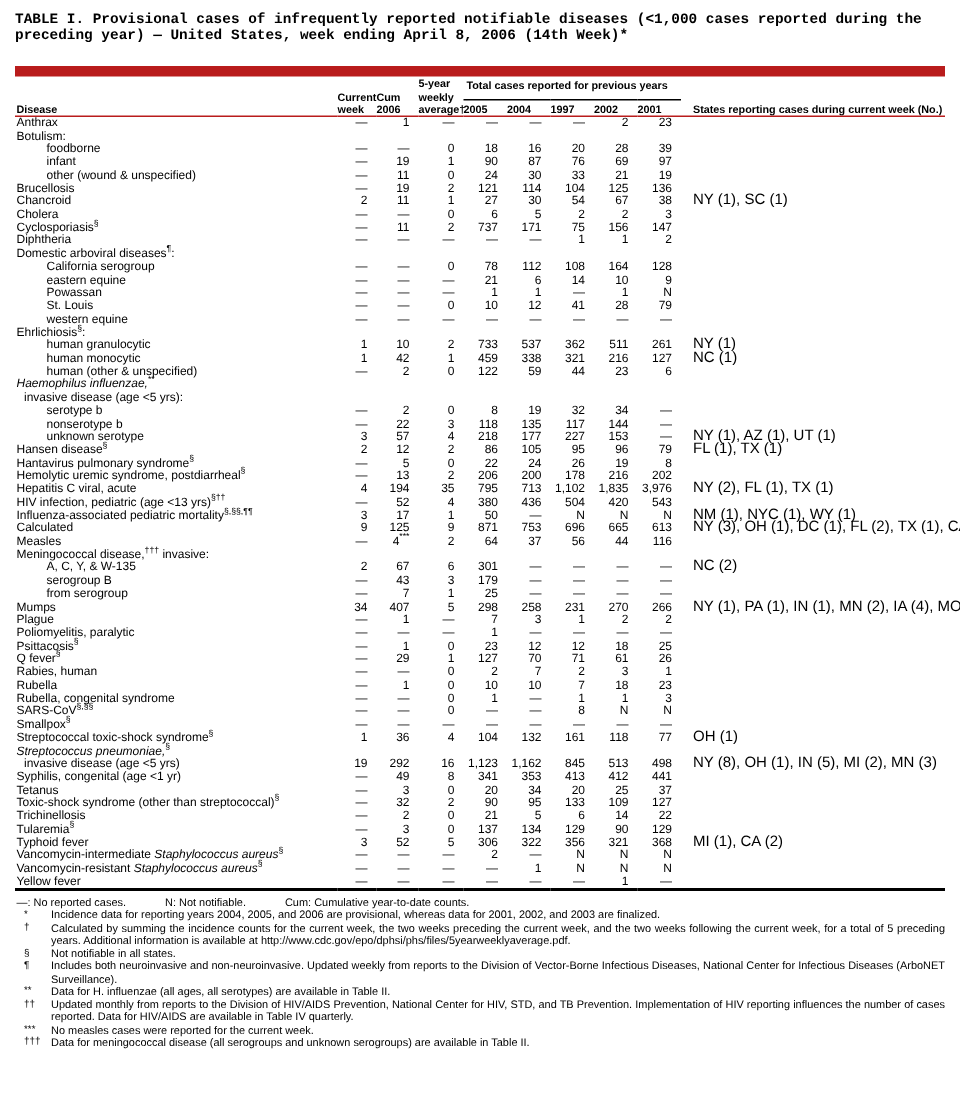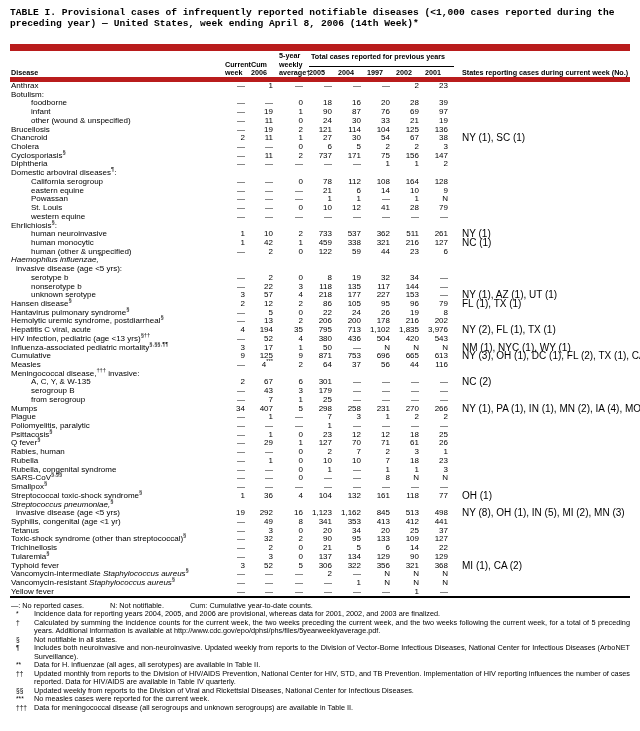--- a/index.html
+++ b/index.html
@@ -6,21 +6,21 @@
   body { width:640px; height:731px; color:#000; font-family:"Liberation Sans", sans-serif; overflow:hidden; }
   .page { padding:7px 10px 0 10px; }
   .title { font-weight:700; font-size:9.6px; line-height:11.2px; padding-bottom:15px; border-bottom:7px solid #b91c1c;font-family:Liberation Mono, monospace; }
   table.main { width:620px; border-collapse:collapse; table-layout:fixed; border-bottom:2px solid #000; }
   thead th { font-weight:700; font-size:7.2px; line-height:8.2px; padding:1px 0 0 0; vertical-align:bottom; white-space:pre-line; }
   th.h-disease { text-align:left; padding-left:1px; }
   th.h-num { text-align:left; }
   th.h-group { text-align:left; border-bottom:1px solid #000; padding-bottom:5px; padding-left:2px; }
   th.h-year { text-align:left; padding-right:6px; font-weight:700; font-size:7.2px; }
   th.h-states { text-align:left; padding-left:8px; }
-  tbody tr:first-child td { border-top:5px solid #b91c1c; }
+  tbody tr:first-child td { border-top:1px solid #b91c1c; }
   tbody td { font-size:8px; line-height:8.72px; height:8.72px; padding:0; vertical-align:bottom; white-space:nowrap; }
   td.disease { text-align:left; padding-left:1px; }
   td.disease.ind1 { padding-left:6px; }
   td.disease.ind2 { padding-left:21px; }
   td.num { text-align:right; padding-right:6px; }
   td.states { text-align:left; padding-left:8px; font-size:10px; }
   .it { font-style:italic; }
   sup.sup { font-size:5.8px; line-height:0; vertical-align:super; }
   .footer { margin-top:3px; }
   .legend { font-size:7.3px; line-height:9px; padding-left:1px; }
@@ -267,21 +267,21 @@
           <td class="num"></td>
           <td class="num"></td>
           <td class="num"></td>
           <td class="num"></td>
           <td class="num"></td>
           <td class="num"></td>
           <td class="num"></td>
           <td class="states"></td>
         </tr>
         <tr>
-          <td class="disease ind2"><span>human neuroinvasive</span></td>
+          <td class="disease ind2"><span>human granulocytic</span></td>
           <td class="num">1</td>
           <td class="num">10</td>
           <td class="num">2</td>
           <td class="num">733</td>
           <td class="num">537</td>
           <td class="num">362</td>
           <td class="num">511</td>
           <td class="num">261</td>
           <td class="states">NY (1)</td>
         </tr>
@@ -435,21 +435,21 @@
           <td class="num">17</td>
           <td class="num">1</td>
           <td class="num">50</td>
           <td class="num">—</td>
           <td class="num">N</td>
           <td class="num">N</td>
           <td class="num">N</td>
           <td class="states">NM (1), NYC (1), WY (1)</td>
         </tr>
         <tr>
-          <td class="disease"><span>Cumulative</span></td>
+          <td class="disease"><span>Calculated</span></td>
           <td class="num">9</td>
           <td class="num">125</td>
           <td class="num">9</td>
           <td class="num">871</td>
           <td class="num">753</td>
           <td class="num">696</td>
           <td class="num">665</td>
           <td class="num">613</td>
           <td class="states">NY (3), OH (1), DC (1), FL (2), TX (1), CA (1)</td>
         </tr>
@@ -782,18 +782,17 @@
 
   <div class="footer">
     <div class="legend"><span>—: No reported cases.</span><span>N: Not notifiable.</span><span>Cum: Cumulative year-to-date counts.</span></div>
     <div>
         <div class="fn"><span class="marker">*</span><span>Incidence data for reporting years 2004, 2005, and 2006 are provisional, whereas data for 2001, 2002, and 2003 are finalized.</span></div>
         <div class="fn"><span class="marker">†</span><span>Calculated by summing the incidence counts for the current week, the two weeks preceding the current week, and the two weeks following the current week, for a total of 5 preceding years. Additional information is available at http://www.cdc.gov/epo/dphsi/phs/files/5yearweeklyaverage.pdf.</span></div>
         <div class="fn"><span class="marker">§</span><span>Not notifiable in all states.</span></div>
         <div class="fn"><span class="marker">¶</span><span>Includes both neuroinvasive and non-neuroinvasive. Updated weekly from reports to the Division of Vector-Borne Infectious Diseases, National Center for Infectious Diseases (ArboNET Surveillance).</span></div>
         <div class="fn"><span class="marker">**</span><span>Data for H. influenzae (all ages, all serotypes) are available in Table II.</span></div>
         <div class="fn"><span class="marker">††</span><span>Updated monthly from reports to the Division of HIV/AIDS Prevention, National Center for HIV, STD, and TB Prevention. Implementation of HIV reporting influences the number of cases reported. Data for HIV/AIDS are available in Table IV quarterly.</span></div>
-        <div class="fn"><span class="marker">§§</span><span>Updated weekly from reports to the Division of Viral and Rickettsial Diseases, National Center for Infectious Diseases.</span></div>
         <div class="fn"><span class="marker">***</span><span>No measles cases were reported for the current week.</span></div>
         <div class="fn"><span class="marker">†††</span><span>Data for meningococcal disease (all serogroups and unknown serogroups) are available in Table II.</span></div>
       </div>
   </div>
 </div>
 
 </body></html>

